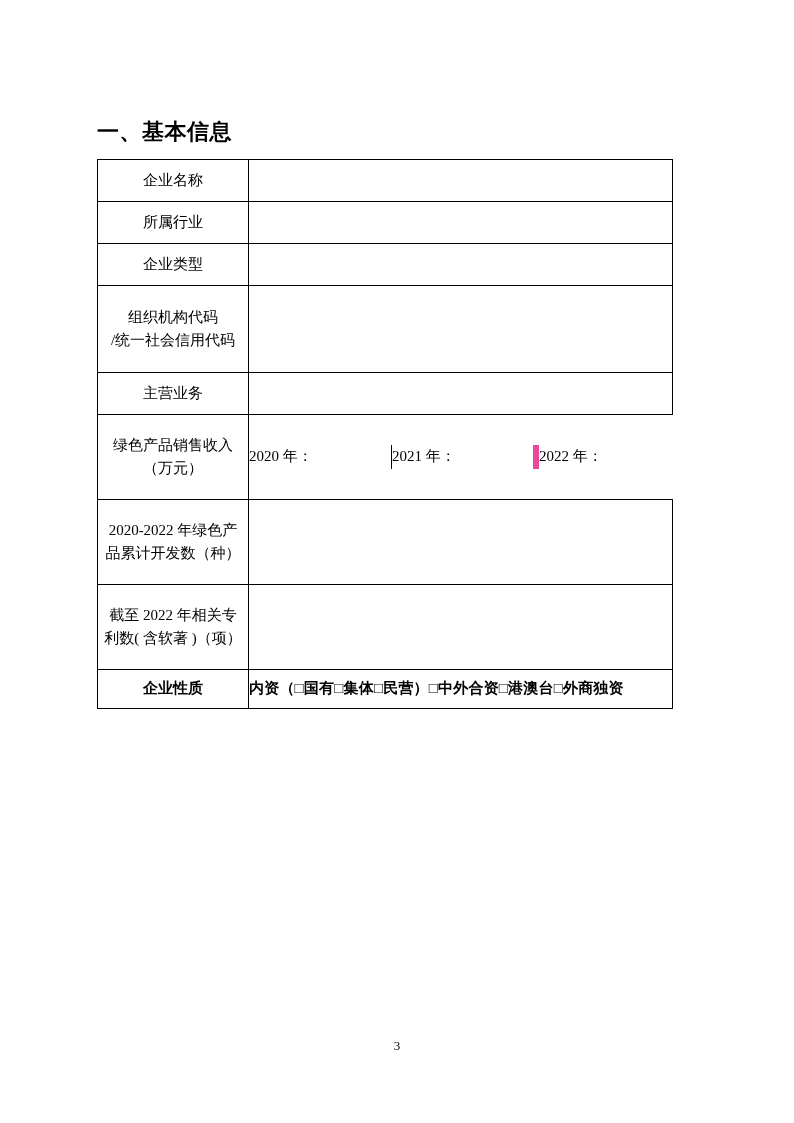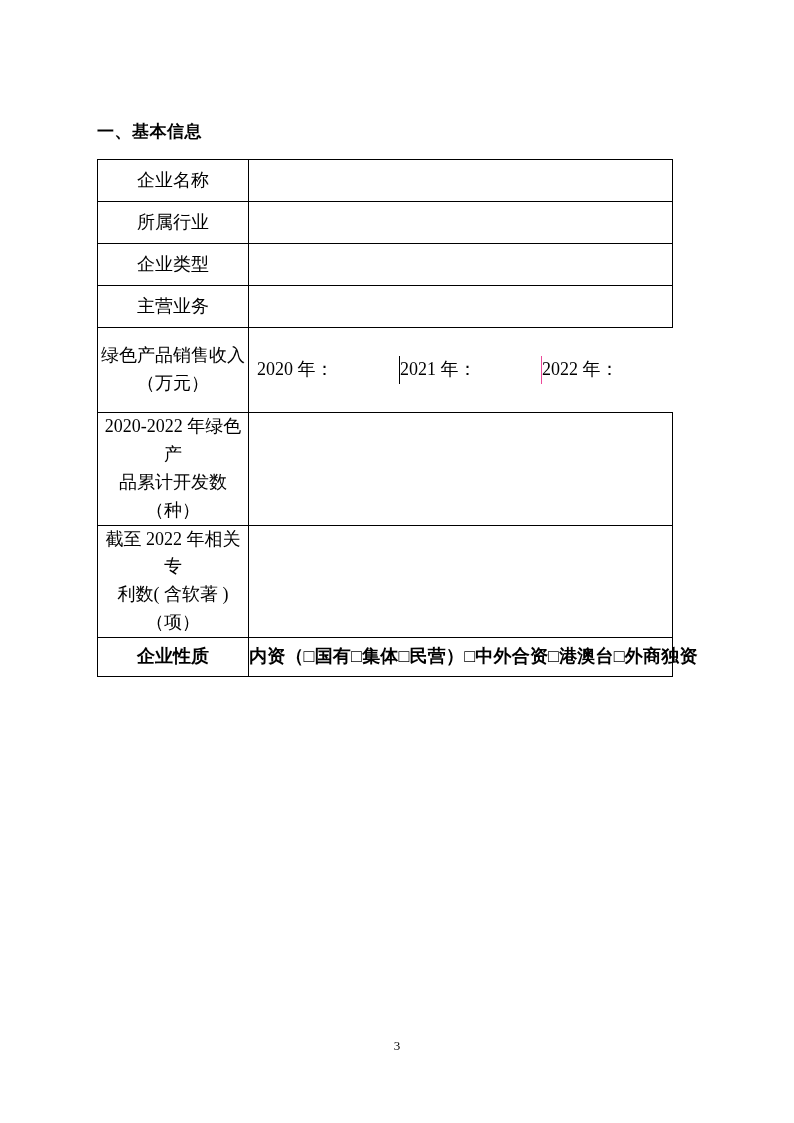--- a/index.html
+++ b/index.html
@@ -22,42 +22,42 @@
     width: 794px;
     height: 1123px;
     overflow: hidden;
   }
 
   
   .section-heading {
     position: absolute;
     left: 97px;
     top: 118px;
-    font-size: 17px;
+    font-size: 22px;
     font-weight: bold;
     letter-spacing: 0.5px;
     line-height: 28px;
     white-space: nowrap;
   }
 
   
   .form-table {
     position: absolute;
     left: 97px;
     top: 159px;
     width: 576px;
     border-collapse: collapse;
     table-layout: fixed;
     font-size: 14.5px;
   }
   .form-table td {
     border: 1px solid #000000;
     padding: 0;
     vertical-align: middle;
-    font-size: 18px;
+    font-size: 15px;
     line-height: 1.55;
   }
 
   .col-label { width: 151px; }
 
   .label-cell {
     text-align: center;
     padding: 4px 6px;
   }
   .label-cell .lbl-line {
@@ -148,40 +148,47 @@
         <td class="value-cell"></td>
       </tr>
 
       <tr class="r-42">
         <td class="label-cell">
           <span class="lbl-line">企业类型</span>
         </td>
         <td class="value-cell"></td>
       </tr>
 
+      <tr class="r-87">
+        <td class="label-cell just">
+          <span class="lbl-line">组织机构代码</span>
+          <span class="lbl-line">/统一社会信用代码</span>
+        </td>
+        <td class="value-cell"></td>
+      </tr>
 
       <tr class="r-42">
         <td class="label-cell">
           <span class="lbl-line">主营业务</span>
         </td>
         <td class="value-cell"></td>
       </tr>
 
 
       <tr class="r-85">
         <td class="label-cell just">
           <span class="lbl-line">绿色产品销售收入</span>
           <span class="lbl-line">（万元）</span>
         </td>
-        <td style="padding:8px;border:none;">
+        <td style="padding:0;border:none;">
           <table style="width:100%;height:100%;border-collapse:collapse;table-layout:fixed;">
             <tbody>
                 <tr>
               <td class="year-cell" style="width:142px;border:none;border-right:1px solid #000;">2020 年：</td>
-              <td class="year-cell" style="width:141px;border:none;border-right:1px solid #ec4899;">2021 年：</td>
+              <td class="year-cell" style="width:141px;border:none;border-right:6px solid #ec4899;">2021 年：</td>
               <td class="year-cell" style="border:none;margin-left:48px;">2022 年：</td>
             </tr>
           </tbody>
             </table>
         </td>
       </tr>
 
       <tr class="r-85">
         <td class="label-cell just">
           <span class="lbl-line">2020-2022 年绿色产</span>

